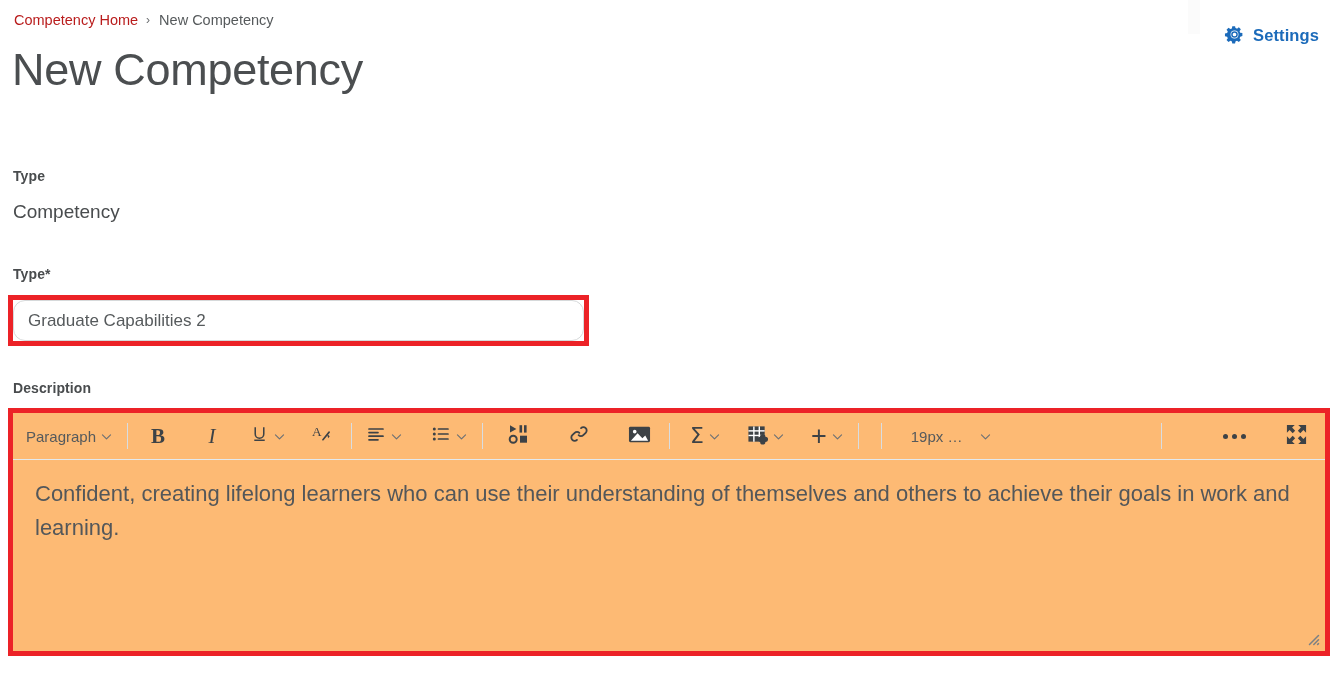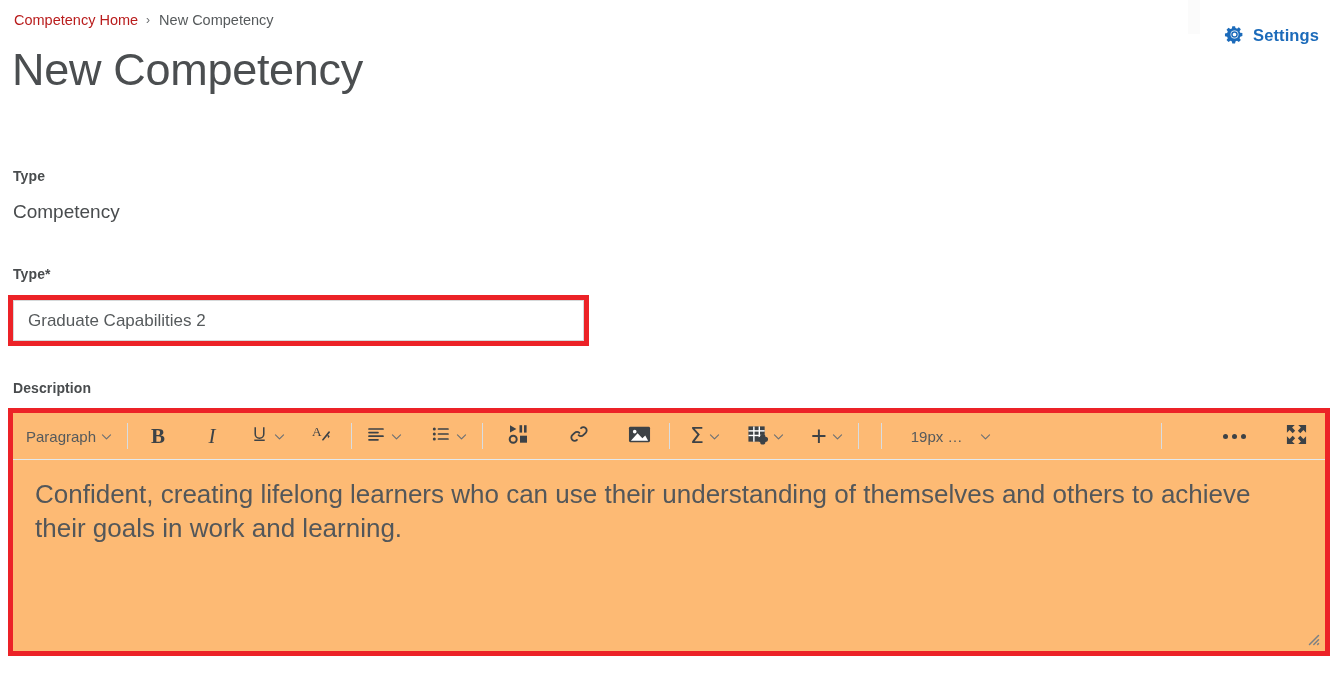--- a/index.html
+++ b/index.html
@@ -113,21 +113,21 @@
 
   
   .name-input {
     position: absolute;
     left: 13px;
     top: 300px;
     width: 571px;
     height: 41px;
     box-sizing: border-box;
     border: 1px solid #d6d9da;
-    border-radius: 0;
+    border-radius: 12px;
     background: #ffffff;
     font-family: "Liberation Sans", sans-serif;
     font-size: 17px;
     color: #565a5c;
     padding: 0 14px;
     outline: none;
   }
   .name-input::placeholder { color: #9ea1a3; }
 
   
@@ -195,21 +195,21 @@
 
   .editor-body {
     position: relative;
     height: 190px;
     padding: 17px 22px 0 22px;
     box-sizing: border-box;
     overflow: hidden;
   }
   .editor-text {
     margin: 0;
-    font-size: 26px;
+    font-size: 22px;
     line-height: 34px;
     color: #53575a;
     font-weight: 400;
   }
   .resize-grip {
     position: absolute;
     right: 5px;
     bottom: 4px;
     width: 14px;
     height: 14px;

